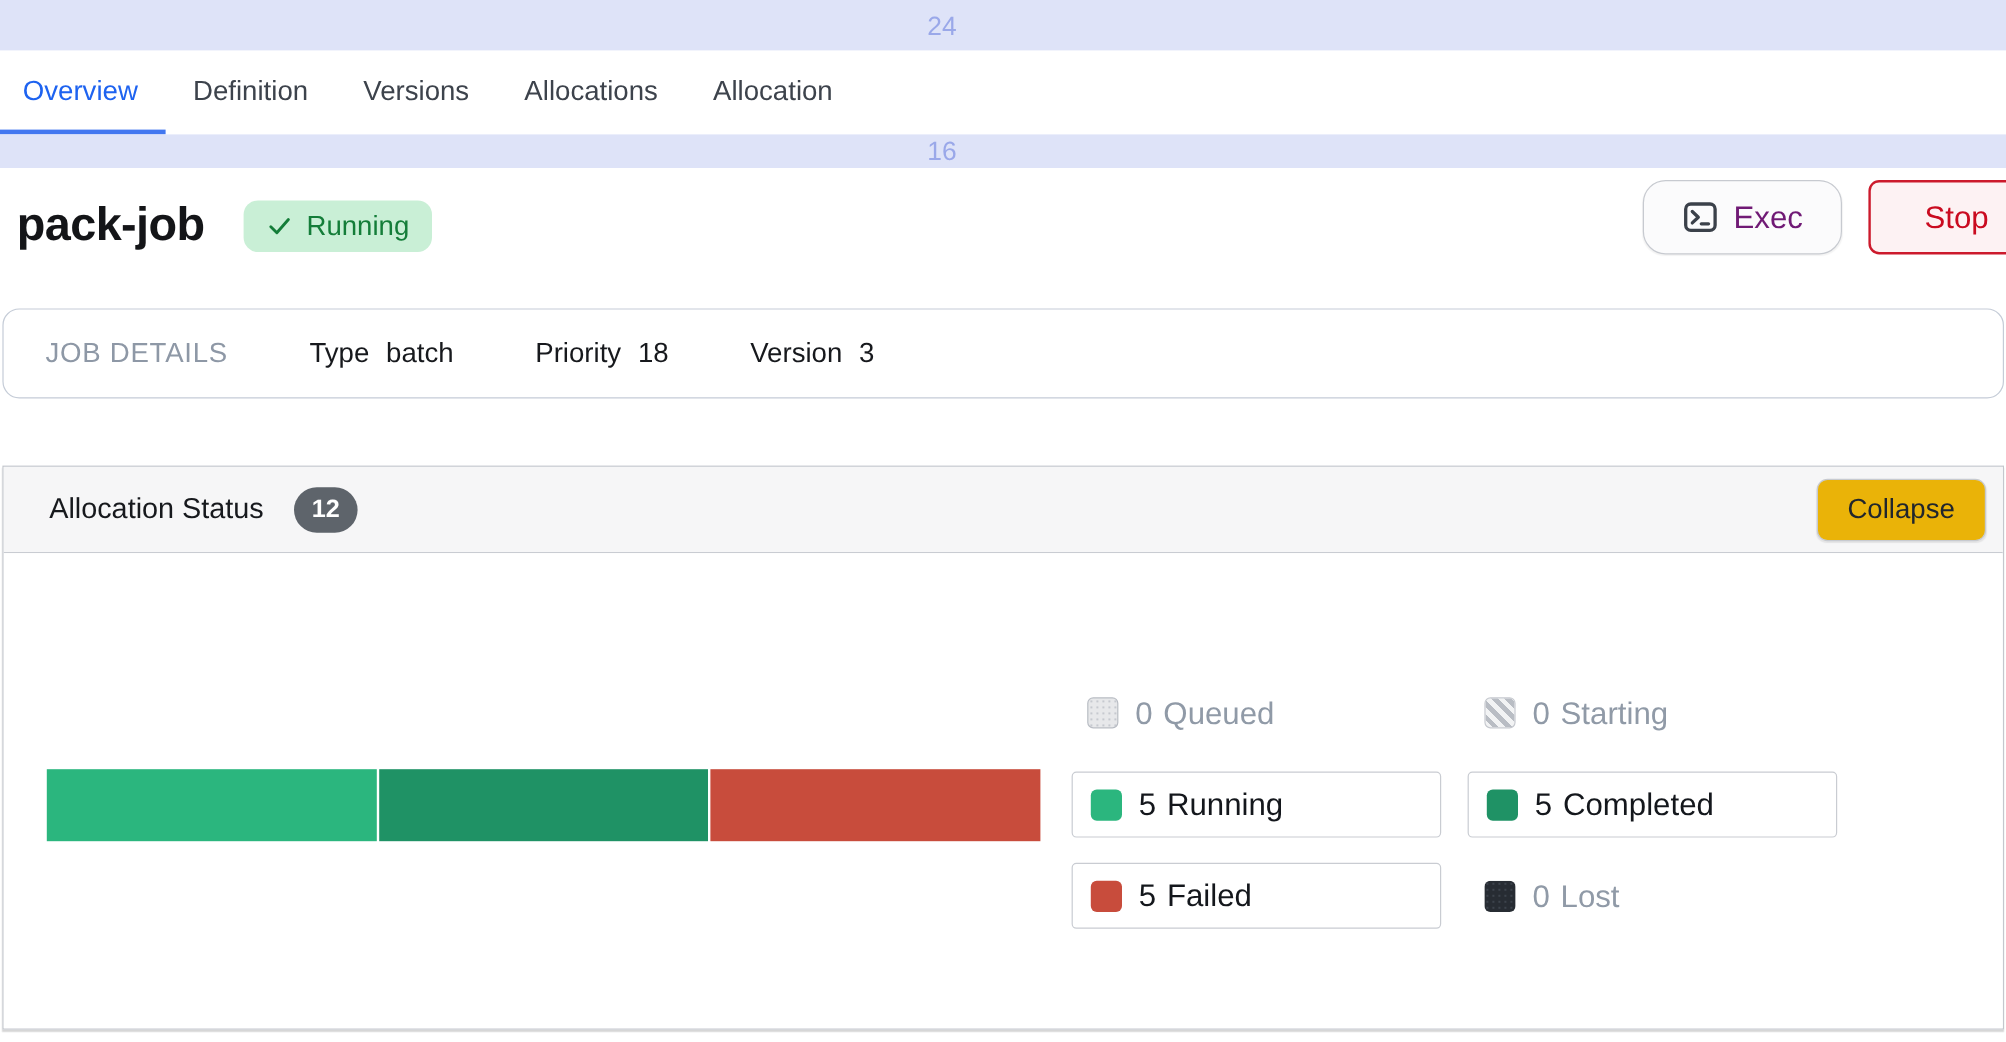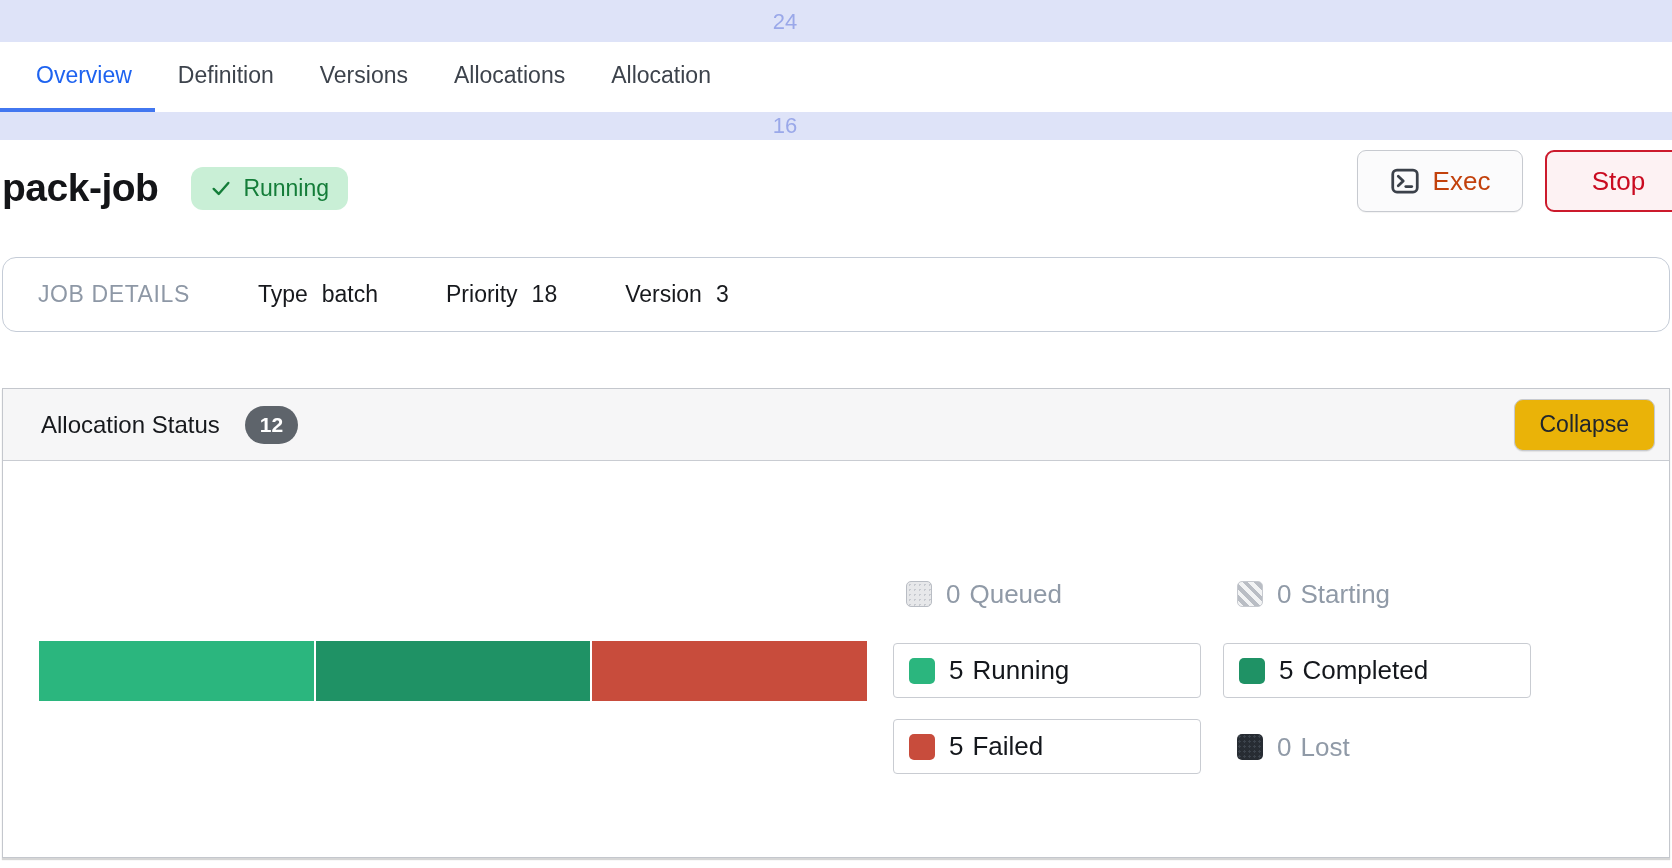--- a/index.html
+++ b/index.html
@@ -23,37 +23,37 @@
   .strip-top .strip-num { top: 9px; }
   .strip-mid .strip-num { top: 1px; }
 
   
   .tabbar { height: 70px; background: #fff; display: flex; align-items: stretch; }
   .tab {
     display: flex; align-items: center; padding: 0 23px;
     font-size: 23px; color: #3d434c; cursor: pointer;
     border-bottom: 4px solid transparent;
   }
-  .tab:first-child { padding-left: 36px; }
+  .tab:first-child { padding-left: 19px; }
   .tab.active { color: #1e63f0; border-bottom-color: #4277f0; }
 
   
-  .title-row { position: relative; height: 117px; }
+  .title-row { position: relative; height: 117px; margin-left: 12px; }
   .title-left { display: flex; align-items: center; gap: 33px; padding: 26px 0 0 2px; }
   .page-title { font-size: 39px; font-weight: 700; letter-spacing: -0.5px; color: #141518; }
   .status-badge {
     display: inline-flex; align-items: center; gap: 11px;
     background: #c9efd6; color: #147d39; border-radius: 12px;
     padding: 8px 19px; font-size: 23px;
   }
   .btn { cursor: pointer; display: flex; align-items: center; justify-content: center; }
   .btn-exec {
     position: absolute; left: 1357px; top: 10px; width: 166px; height: 62px;
-    border: 1px solid #c7cad0; border-radius: 9px; background: #fbfbfc;
-    gap: 13px; font-size: 26px; color: #c2410c;
+    border: 1px solid #c7cad0; border-radius: 19px; background: #fbfbfc;
+    gap: 13px; font-size: 26px; color: #701a75;
     box-shadow: 0 1px 1px rgba(0,0,0,0.05);
   }
   .btn-stop {
     position: absolute; left: 1545px; top: 10px; width: 147px; height: 62px;
     border: 2px solid #cc1a2c; border-radius: 9px; background: #fdf2f3;
     font-size: 26px; color: #ca0b20;
   }
 
   
   .jobdetails {

